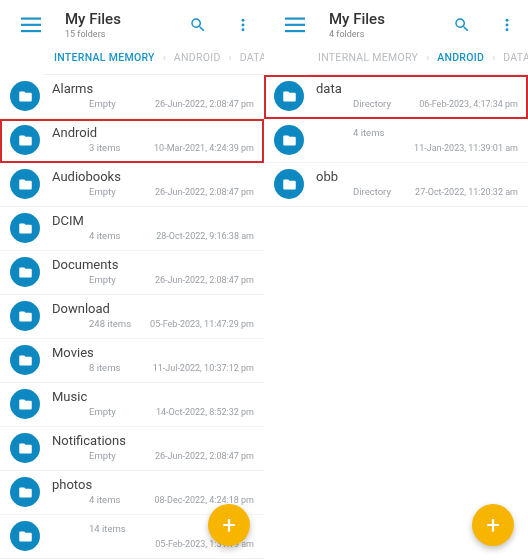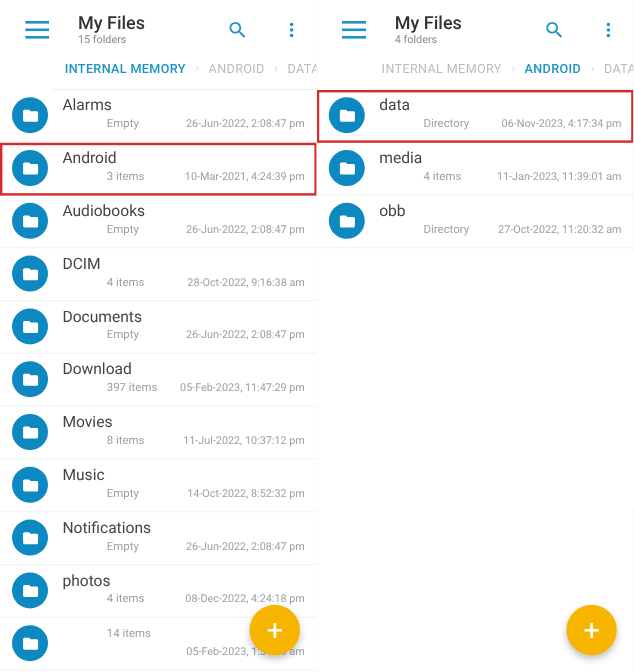--- a/index.html
+++ b/index.html
@@ -180,21 +180,21 @@
         <div class="row-date">26-Jun-2022, 2:08:47 pm</div>
       </div>
       <div class="row">
         <div class="folder-icon">
           <svg viewBox="0 0 24 24">
             <path d="M10 4H4c-1.1 0-2 .9-2 2v12c0 1.1.9 2 2 2h16c1.1 0 2-.9 2-2V8c0-1.1-.9-2-2-2h-8l-2-2z"></path>
           </svg>
         </div>
         <div class="row-main">
           <div class="row-name">Download</div>
-          <div class="row-sub">397 items</div>
+          <div class="row-sub">248 items</div>
         </div>
         <div class="row-date">05-Feb-2023, 11:47:29 pm</div>
       </div>
       <div class="row">
         <div class="folder-icon">
           <svg viewBox="0 0 24 24">
             <path d="M10 4H4c-1.1 0-2 .9-2 2v12c0 1.1.9 2 2 2h16c1.1 0 2-.9 2-2V8c0-1.1-.9-2-2-2h-8l-2-2z"></path>
           </svg>
         </div>
         <div class="row-main">
@@ -293,30 +293,29 @@
       <div class="row hl-right">
         <div class="folder-icon">
           <svg viewBox="0 0 24 24">
             <path d="M10 4H4c-1.1 0-2 .9-2 2v12c0 1.1.9 2 2 2h16c1.1 0 2-.9 2-2V8c0-1.1-.9-2-2-2h-8l-2-2z"></path>
           </svg>
         </div>
         <div class="row-main">
           <div class="row-name">data</div>
           <div class="row-sub">Directory</div>
         </div>
-        <div class="row-date">06-Nov-2023, 4:17:34 pm</div>
-      </div>
-      <div class="row">
-        <div class="folder-icon">
-          <svg viewBox="0 0 24 24">
-            <path d="M10 4H4c-1.1 0-2 .9-2 2v12c0 1.1.9 2 2 2h16c1.1 0 2-.9 2-2V8c0-1.1-.9-2-2-2h-8l-2-2z"></path>
-          </svg>
-        </div>
-        <div class="row-main">
-          <div class="row-name">media</div>
+        <div class="row-date">06-Feb-2023, 4:17:34 pm</div>
+      </div>
+      <div class="row">
+        <div class="folder-icon">
+          <svg viewBox="0 0 24 24">
+            <path d="M10 4H4c-1.1 0-2 .9-2 2v12c0 1.1.9 2 2 2h16c1.1 0 2-.9 2-2V8c0-1.1-.9-2-2-2h-8l-2-2z"></path>
+          </svg>
+        </div>
+        <div class="row-main">
           <div class="row-sub">4 items</div>
         </div>
         <div class="row-date">11-Jan-2023, 11:39:01 am</div>
       </div>
       <div class="row">
         <div class="folder-icon">
           <svg viewBox="0 0 24 24">
             <path d="M10 4H4c-1.1 0-2 .9-2 2v12c0 1.1.9 2 2 2h16c1.1 0 2-.9 2-2V8c0-1.1-.9-2-2-2h-8l-2-2z"></path>
           </svg>
         </div>

